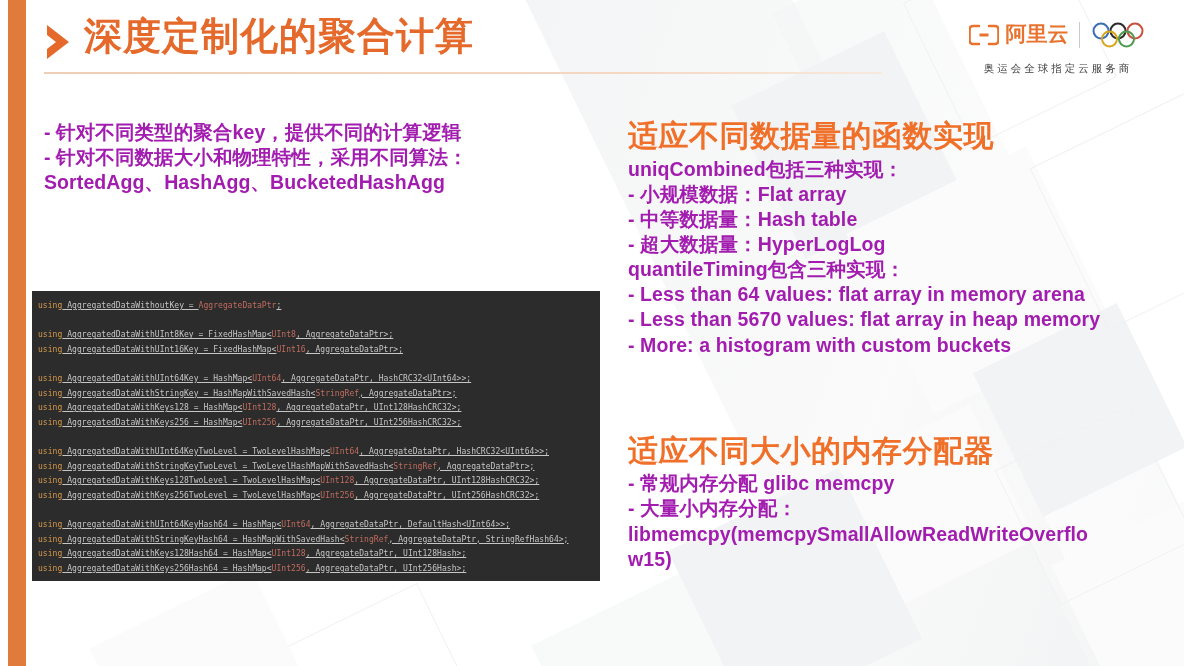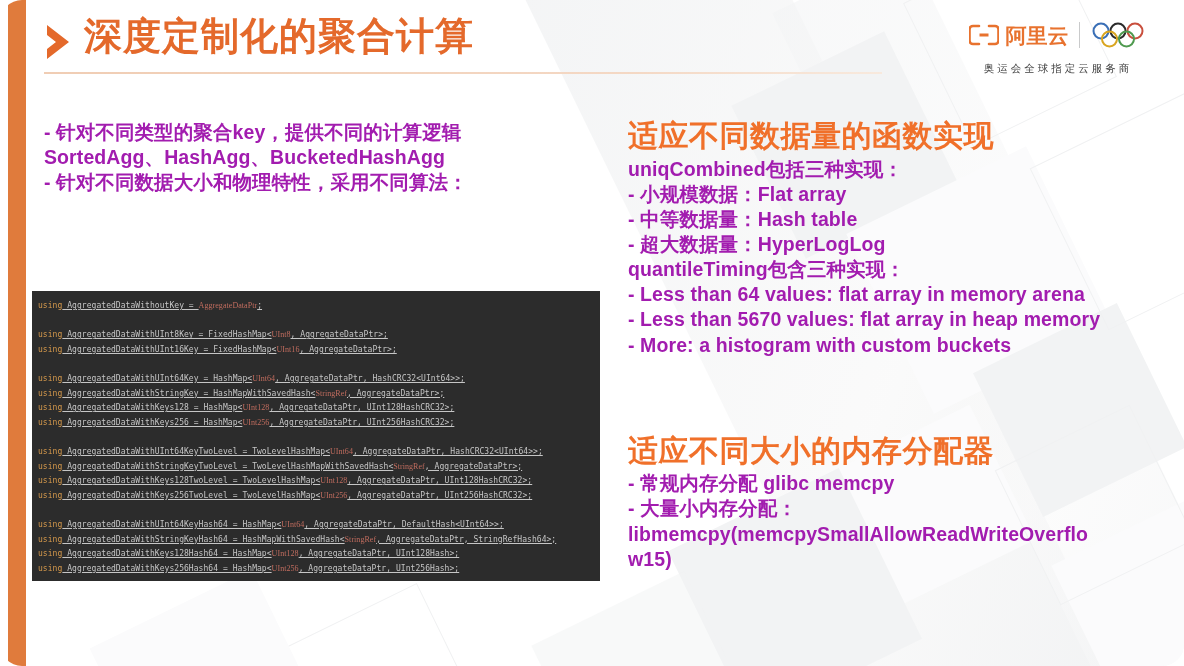--- a/index.html
+++ b/index.html
@@ -17,21 +17,20 @@
   }
 
   
   #slide {
     position: absolute;
     inset: 0;
     width: 1184px;
     height: 666px;
     background: #ffffff;
     overflow: hidden;
-    border-radius: 22px;
   }
 
   .bg-layer {
     position: absolute;
     inset: 0;
     pointer-events: none;
   }
 
   .bg-band {
     position: absolute;
@@ -110,20 +109,21 @@
     display: flex;
     align-items: center;
     justify-content: center;
     gap: 10px;
     height: 34px;
   }
   .brand-mark {
     display: flex;
     align-items: center;
     gap: 7px;
+    font-family: Liberation Mono, monospace;
   }
   .brand-glyph { display:block; }
   .brand-name {
     font-size: 21px;
     font-weight: bold;
     color: #e8722e;
     letter-spacing: 0px;
     line-height: 1;
   }
   .brand-divider {
@@ -191,21 +191,21 @@
   .code-line {
     font-family: "DejaVu Sans Mono", "Liberation Mono", monospace;
     font-size: 8px;
     line-height: 14.6px;
     color: #c6c6c6;
     white-space: pre;
     letter-spacing: 0.05px;
   }
   .code-line.blank { color: transparent; }
   .kw   { color: #d79a4c; }
-  .typ  { color: #c06c5e; font-family: Liberation Serif, serif; }
+  .typ  { color: #c06c5e; }
   .plain{ color: #c6c6c6; text-decoration: underline; }
 </style>
 </head>
 <body>
 
 <div id="slide">
 
   <div class="bg-layer">
     <div class="bg-band" style="left:700px; top:-120px; width:240px; height:900px;"></div>
     <div class="bg-band" style="left:940px; top:-60px; width:150px; height:800px; opacity:.6;"></div>
@@ -257,22 +257,22 @@
           <circle cx="36.5" cy="17" r="7.5" fill="none" stroke="#4f9a4f" stroke-width="2"></circle>
         </svg>
       </div>
       <div class="brand-tagline">奥运会全球指定云服务商</div>
     </div>
   </div>
 
   <div class="col-left">
     <div class="body-block">
       <div class="body-line">- 针对不同类型的聚合key，提供不同的计算逻辑</div>
+      <div class="body-line">- 针对不同数据大小和物理特性，采用不同算法：</div>
       <div class="body-line">SortedAgg、HashAgg、BucketedHashAgg</div>
-      <div class="body-line">- 针对不同数据大小和物理特性，采用不同算法：</div>
     </div>
   </div>
 
   <div class="code-block" id="code-block" style="background: rgb(44, 44, 44);">
       <div class="code-line"><span class="kw">using</span><span class="plain"> AggregatedDataWithoutKey = </span><span class="typ">AggregateDataPtr</span><span class="plain">;</span></div>
       <div class="code-line blank">&nbsp;</div>
       <div class="code-line"><span class="kw">using</span><span class="plain"> AggregatedDataWithUInt8Key = FixedHashMap&lt;</span><span class="typ">UInt8</span><span class="plain">, AggregateDataPtr&gt;;</span></div>
       <div class="code-line"><span class="kw">using</span><span class="plain"> AggregatedDataWithUInt16Key = FixedHashMap&lt;</span><span class="typ">UInt16</span><span class="plain">, AggregateDataPtr&gt;;</span></div>
       <div class="code-line blank">&nbsp;</div>
       <div class="code-line"><span class="kw">using</span><span class="plain"> AggregatedDataWithUInt64Key = HashMap&lt;</span><span class="typ">UInt64</span><span class="plain">, AggregateDataPtr, HashCRC32&lt;UInt64&gt;&gt;;</span></div>

